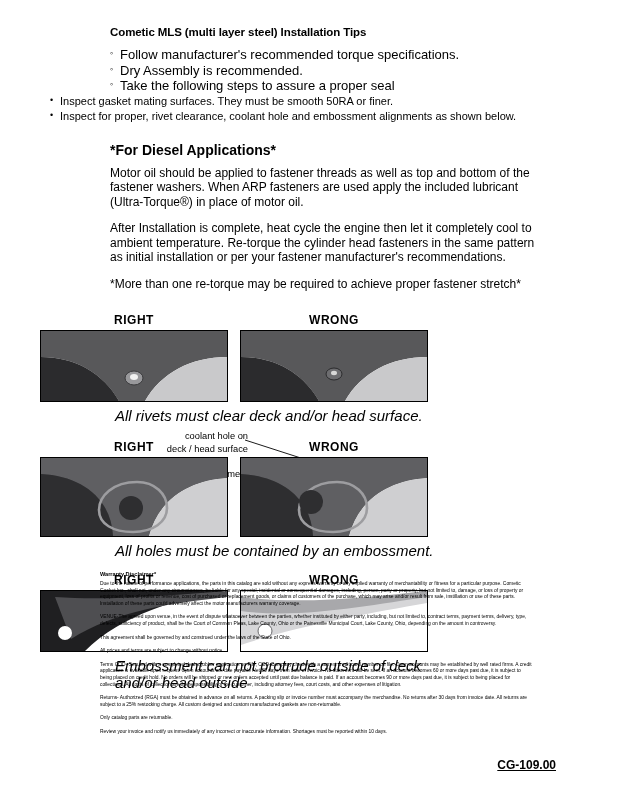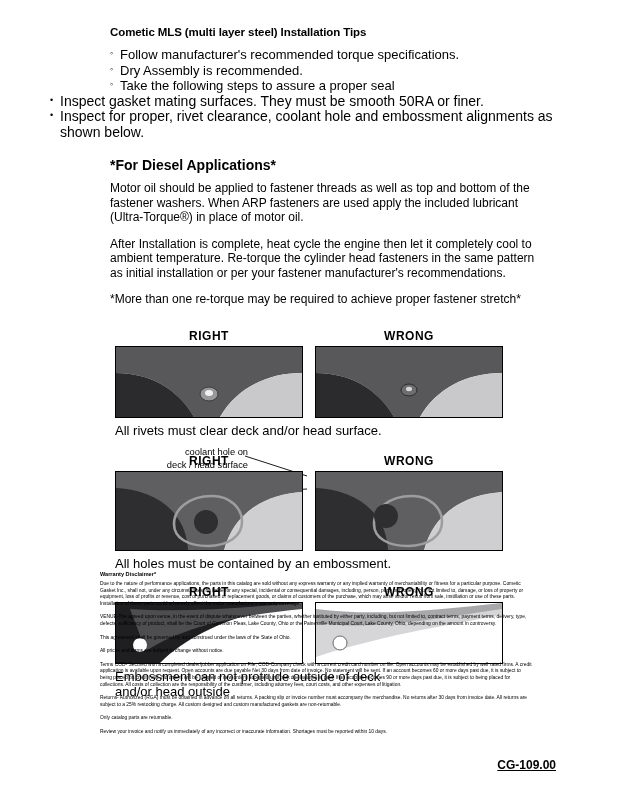--- a/index.html
+++ b/index.html
@@ -43,21 +43,21 @@
     content: "\25E6";
     position: absolute;
     left: 0;
     top: -1px;
     font-size: 9px;
   }
   .sub {
     margin: 0;
     padding: 0;
     list-style: none;
-    font-size: 14px;
+    font-size: 11px;
     line-height: 15.5px;
   }
   .sub > li {
     position: relative;
     padding-left: 20px;
   }
   .sub > li::before {
     content: "\2022";
     position: absolute;
     left: 10px;
@@ -78,21 +78,21 @@
   p.body + p.body {
     margin-top: 12px;
   }
   
   .figures {
     margin: 22px 0 0 0;
     position: relative;
   }
   .figrow {
     display: flex;
-    justify-content: center;
+    justify-content: flex-start;
     gap: 12px;
   }
   .figcell {
     width: 188px;
   }
   .figlabel {
     text-align: center;
     font-size: 12px;
     font-weight: bold;
     letter-spacing: 0.5px;
@@ -107,23 +107,24 @@
     position: relative;
     box-sizing: border-box;
   }
   .figbox.tall {
     height: 80px;
   }
   .figbox.short {
     height: 62px;
   }
   .caption {
-    font-size: 13px;
+    font-size: 15px;
     margin: 5px 0 0 0;
     text-align: left;
+    font-style: italic;
   }
   .caption-wrap {
     display: flex;
     justify-content: center;
   }
   .caption-inner {
     width: 388px;
   }
   .callouts {
     position: absolute;

